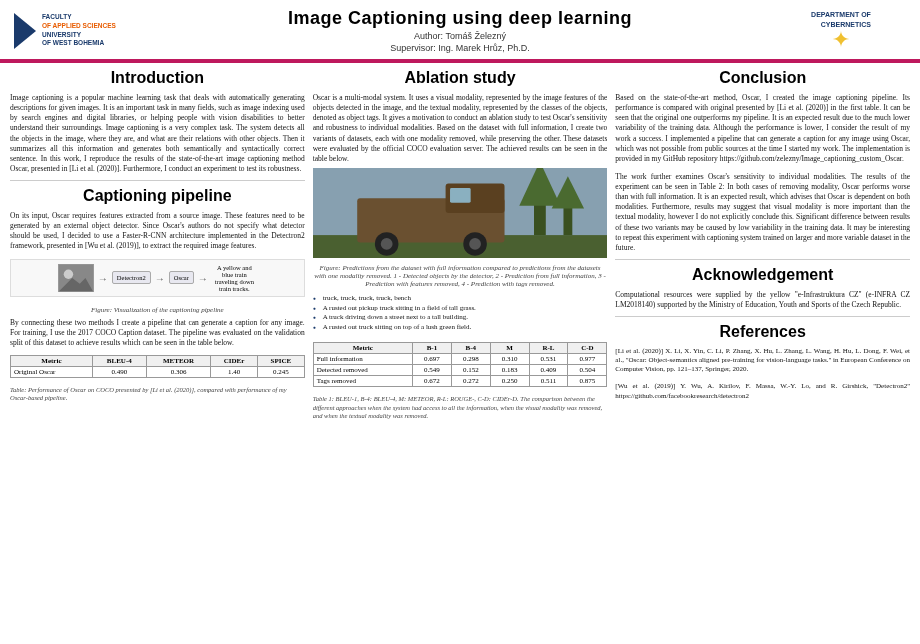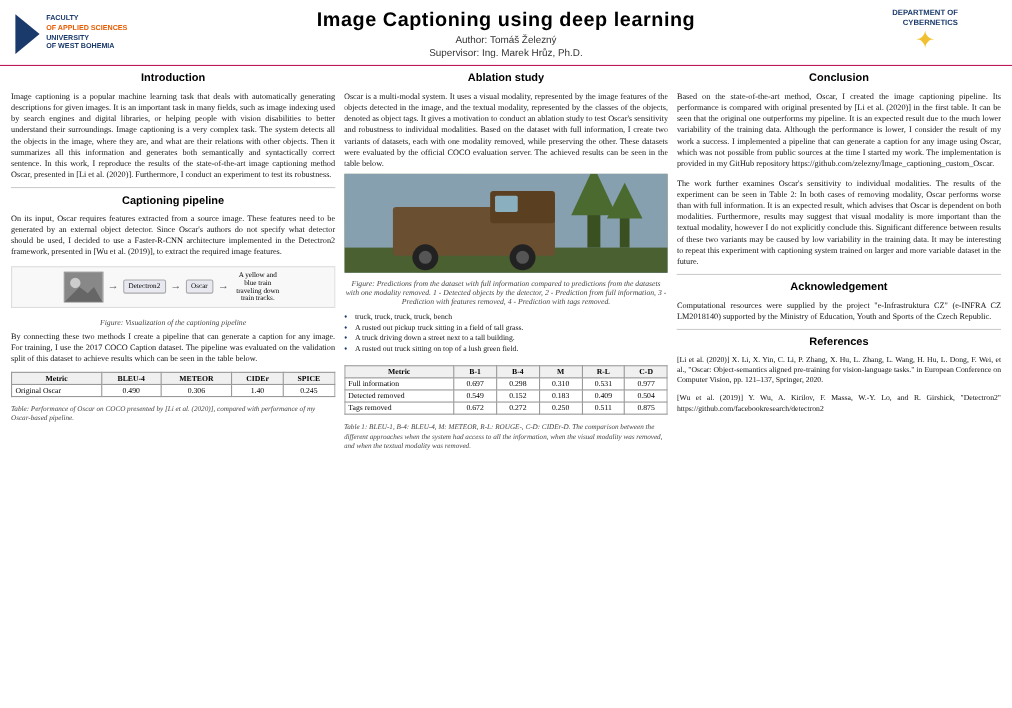--- a/index.html
+++ b/index.html
@@ -14,22 +14,23 @@
     .page {
       width: 920px;
       height: 644px;
       background: white;
       display: flex;
       flex-direction: column;
     }
     
     .header {
       display: flex;
+      align-items: center;
       padding: 8px 14px 6px;
-      border-bottom: 1px solid #be185d;
+      border-bottom: 4px solid #be185d;
       background: #fff;
     }
     .logo-left {
       display: flex;
       align-items: center;
       gap: 6px;
       min-width: 130px;
     }
     .logo-triangle {
       width: 0; height: 0;
@@ -93,21 +94,21 @@
     }
     .col {
       flex: 1;
       display: flex;
       flex-direction: column;
       gap: 4px;
       overflow: hidden;
     }
     .section-title {
       text-align: center;
-      font-size: 10px;
+      font-size: 16px;
       font-weight: bold;
       font-family: Arial, sans-serif;
       color: #000;
       margin-bottom: 2px;
     }
     .section-text {
       font-size: 7.5px;
       line-height: 1.35;
       text-align: justify;
       color: #111;
@@ -388,21 +389,21 @@
       <div class="table-caption">Table 1: BLEU-1, B-4: BLEU-4, M: METEOR, R-L: ROUGE-, C-D: CIDEr-D. The comparison between the different approaches when the system had access to all the information, when the visual modality was removed, and when the textual modality was removed.</div>
     </div>
 
     <div class="col">
       <div class="section-title">Conclusion</div>
       <div class="section-text">Based on the state-of-the-art method, Oscar, I created the image captioning pipeline. Its performance is compared with original presented by [Li et al. (2020)] in the first table. It can be seen that the original one outperforms my pipeline. It is an expected result due to the much lower variability of the training data. Although the performance is lower, I consider the result of my work a success. I implemented a pipeline that can generate a caption for any image using Oscar, which was not possible from public sources at the time I started my work. The implementation is provided in my GitHub repository https://github.com/zelezny/Image_captioning_custom_Oscar.</div>
       <div class="section-text" style="margin-top:4px;">The work further examines Oscar's sensitivity to individual modalities. The results of the experiment can be seen in Table 2: In both cases of removing modality, Oscar performs worse than with full information. It is an expected result, which advises that Oscar is dependent on both modalities. Furthermore, results may suggest that visual modality is more important than the textual modality, however I do not explicitly conclude this. Significant difference between results of these two variants may be caused by low variability in the training data. It may be interesting to repeat this experiment with captioning system trained on larger and more variable dataset in the future.</div>
 
       <div class="divider"></div>
       <div class="section-title">Acknowledgement</div>
-      <div class="section-text">Computational resources were supplied by the project "e-Infrastruktura CZ" (e-INFRA CZ LM2018140) supported by the Ministry of Education, Youth and Sports of the Czech Republic.</div>
+      <div class="section-text">Computational resources were supplied by the yellow "e-Infrastruktura CZ" (e-INFRA CZ LM2018140) supported by the Ministry of Education, Youth and Sports of the Czech Republic.</div>
 
       <div class="divider"></div>
       <div class="section-title">References</div>
       <div class="ref-text" style="margin-bottom:4px;">[Li et al. (2020)] X. Li, X. Yin, C. Li, P. Zhang, X. Hu, L. Zhang, L. Wang, H. Hu, L. Dong, F. Wei, et al., "Oscar: Object-semantics aligned pre-training for vision-language tasks." in European Conference on Computer Vision, pp. 121–137, Springer, 2020.</div>
       <div class="ref-text">[Wu et al. (2019)] Y. Wu, A. Kirilov, F. Massa, W.-Y. Lo, and R. Girshick, "Detectron2" https://github.com/facebookresearch/detectron2</div>
     </div>
 
   </div>
 </div>
 

